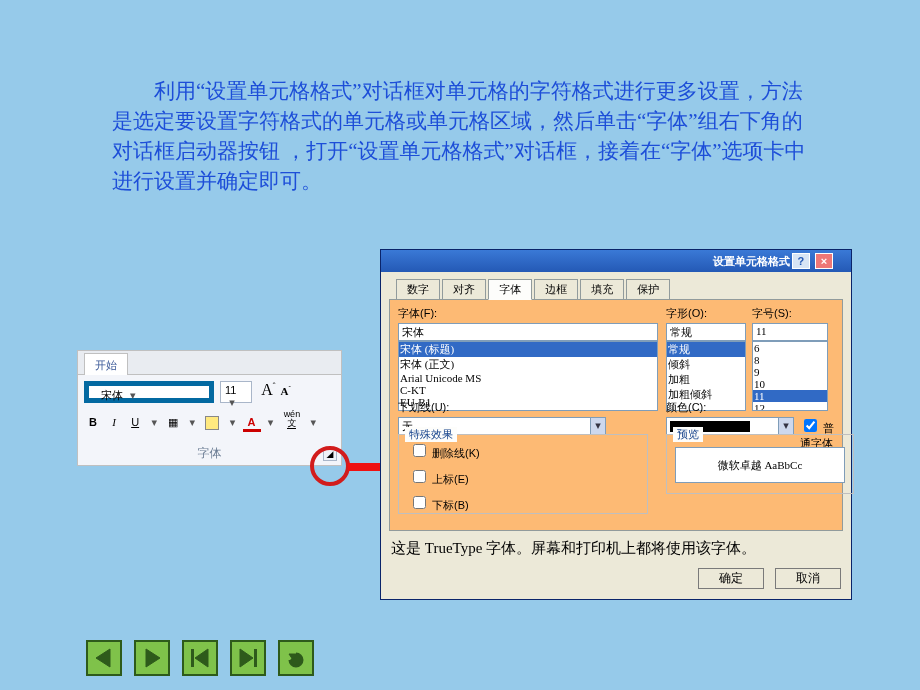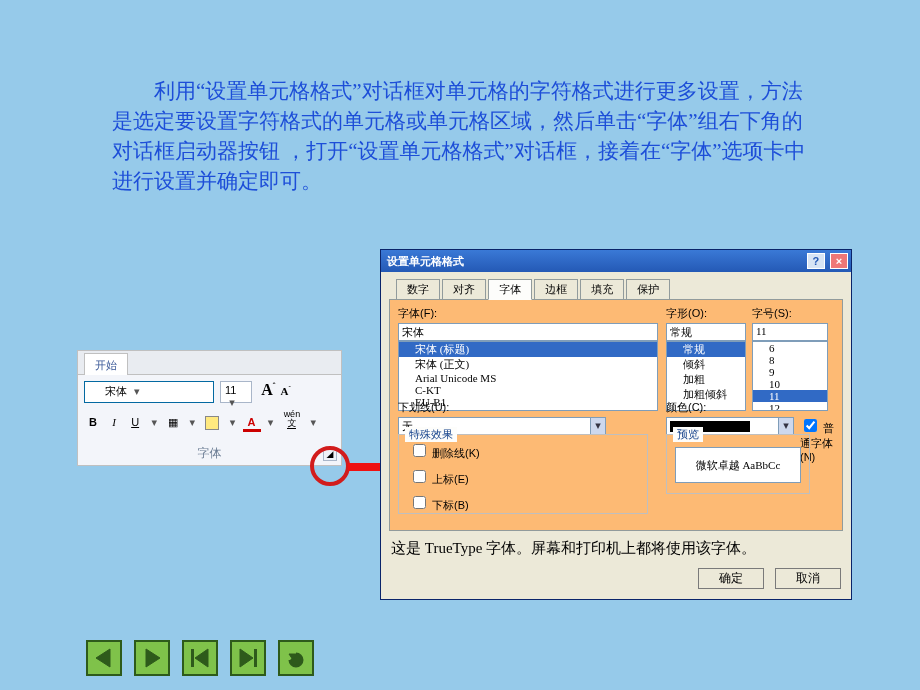--- a/index.html
+++ b/index.html
@@ -49,32 +49,32 @@
     color: #3b5998;
   }
   .ribbon-body {
     background: #f3f5fa;
     padding: 6px 6px 2px 6px;
     position: relative;
     height: 90px;
   }
   .font-name {
     display:inline-block; width:130px; height:22px;
-    border:1px solid #0369a1; background:#fff;
-    padding:2px 20px; vertical-align:middle;
+    border:5px solid #0369a1; background:#fff;
+    padding:2px 12px; vertical-align:middle;
     font-family: SimSun;
   }
   .font-size {
     display:inline-block; width:32px; height:22px;
     border:1px solid #a9b6c9; background:#fff;
     padding:2px 4px; vertical-align:middle;
     margin-left:3px;
   }
   .caret { display:inline-block; width:14px; text-align:center; color:#555; }
-  .aa-big { font-size:16px; font-weight:bold; margin-left:6px; font-family:serif; }
+  .aa-big { font-size:16px; font-weight:normal; margin-left:6px; font-family:serif; }
   .aa-small { font-size:11px; font-weight:bold; margin-left:2px; font-family:serif; }
   .row2 { margin-top:6px; }
   .rib-btn { display:inline-block; min-width:18px; text-align:center; padding:1px 3px; }
   .rib-b { font-weight:bold; }
   .rib-i { font-style:italic; font-family:serif; }
   .rib-u { text-decoration:underline; }
   .swatch { display:inline-block; width:14px; height:14px; vertical-align:middle; border:1px solid #888; }
   .ribbon-glabel {
     text-align:center; color:#6a7c93; font-size:12px;
     position:absolute; bottom:3px; left:0; right:0;
@@ -113,22 +113,22 @@
     position:absolute;
     left: 380px; top: 249px;
     width: 472px;
     background: #ece9d8;
     border: 1px solid #0a246a;
     font-size: 11px;
   }
   .dlg-title {
     background: linear-gradient(#3a79d6,#2459b5);
     color:#fff; height:22px;
-    display:flex; align-items:center; justify-content:space-between;
-    padding:0 3px 0 6px;
+    display:flex; align-items:center; justify-content:flex-end;
+    padding:0 18px 0 6px;
     font-weight:bold;
   }
   .dlg-title-btns span {
     display:inline-block; width:18px; height:16px;
     background:#d7e4f5; border:1px solid #fff;
     text-align:center; line-height:14px; color:#2459b5;
     margin-left:2px; font-weight:bold;
   }
   .dlg-title-btns .close { background:#e77; color:#fff; }
   .dlg-tabs {
@@ -162,21 +162,21 @@
     display:block; width:100%; height:18px;
     border:1px solid #7f9db9; background:#fff;
     padding:1px 3px; font-family:SimSun;
   }
   .fld-list {
     display:block; width:100%; height:70px;
     border:1px solid #7f9db9; background:#fff;
     overflow:hidden; font-size:11px;
     margin-top:0;
   }
-  .fld-list div { padding:0 16px; white-space:nowrap; font-family:SimSun; }
+  .fld-list div { padding:0 1px; white-space:nowrap; font-family:SimSun; }
   .sel-row { background:#316ac5; color:#fff; }
   .row-ul { position:absolute; left:8px; top:100px; width:208px; }
   .row-color { position:absolute; left:276px; top:100px; width:128px; }
   .combo {
     display:block; width:100%; height:18px;
     border:1px solid #7f9db9; background:#fff;
     padding:1px 3px;
     position:relative;
     font-family: SimSun;
   }
@@ -191,21 +191,21 @@
     border:1px solid #bfbfbf;
   }
   .grp-effects .legend,
   .grp-preview .legend {
     position:absolute; top:-8px; left:6px;
     background:#fdfdfb; padding:0 4px;
     color:#15428b; font-size:11px;
   }
   .grp-effects label { display:block; margin:6px 0 0 10px; }
   .grp-preview {
-    position:absolute; left:276px; top:134px; width:144px; height:60px;
+    position:absolute; left:276px; top:134px; width:188px; height:60px;
     border:1px solid #bfbfbf;
   }
   .preview-inner {
     margin:12px 8px 8px 8px; height:36px;
     border:1px solid #7f9db9; background:#fff;
     text-align:center; line-height:34px;
     font-family:"Microsoft YaHei";
   }
   .dlg-footnote {
     margin:4px 10px; font-size:15px; color:#000;

